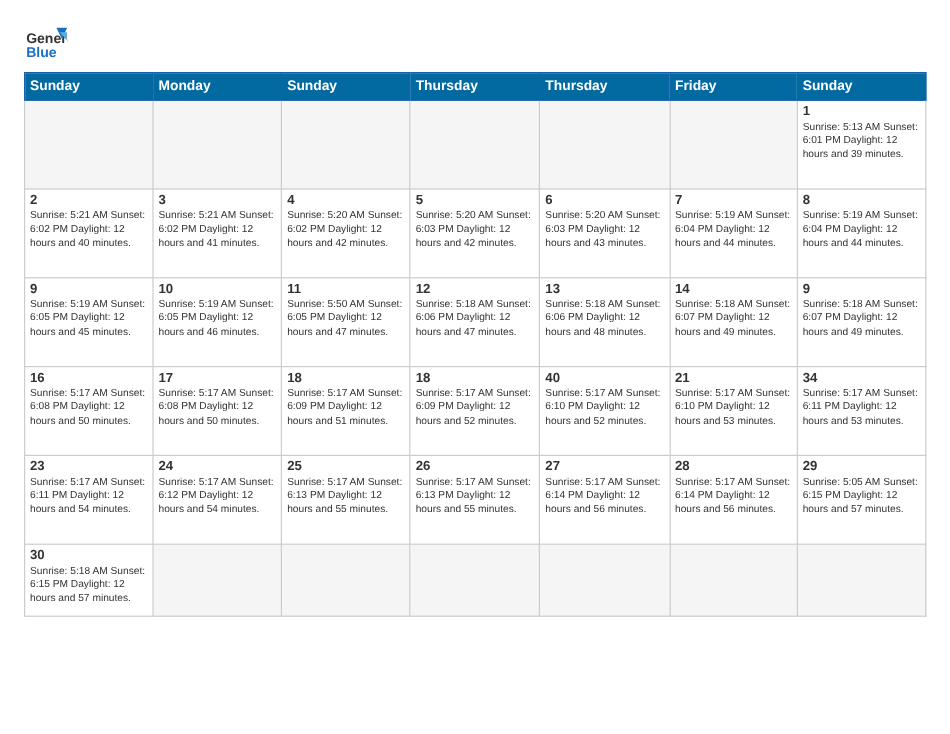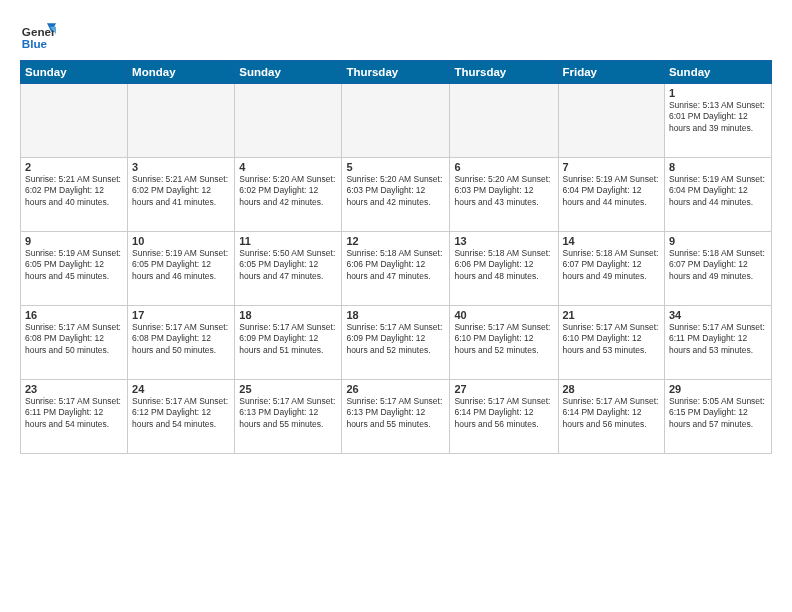--- a/index.html
+++ b/index.html
@@ -302,15 +302,29 @@
 Sunset: 6:14 PM
 Daylight: 12 hours and 56 minutes.</div>
           </td>
           <td>
             <span class="day-number">29</span>
             <div class="day-info">Sunrise: 5:05 AM
 Sunset: 6:15 PM
 Daylight: 12 hours and 57 minutes.</div>
           </td>
         </tr>
+        <tr class="last-row">
+          <td>
+            <span class="day-number">30</span>
+            <div class="day-info">Sunrise: 5:18 AM
+Sunset: 6:15 PM
+Daylight: 12 hours and 57 minutes.</div>
+          </td>
+          <td class="empty"></td>
+          <td class="empty"></td>
+          <td class="empty"></td>
+          <td class="empty"></td>
+          <td class="empty"></td>
+          <td class="empty"></td>
+        </tr>
       </tbody>
   </table>
 </div>
 
 </body></html>

